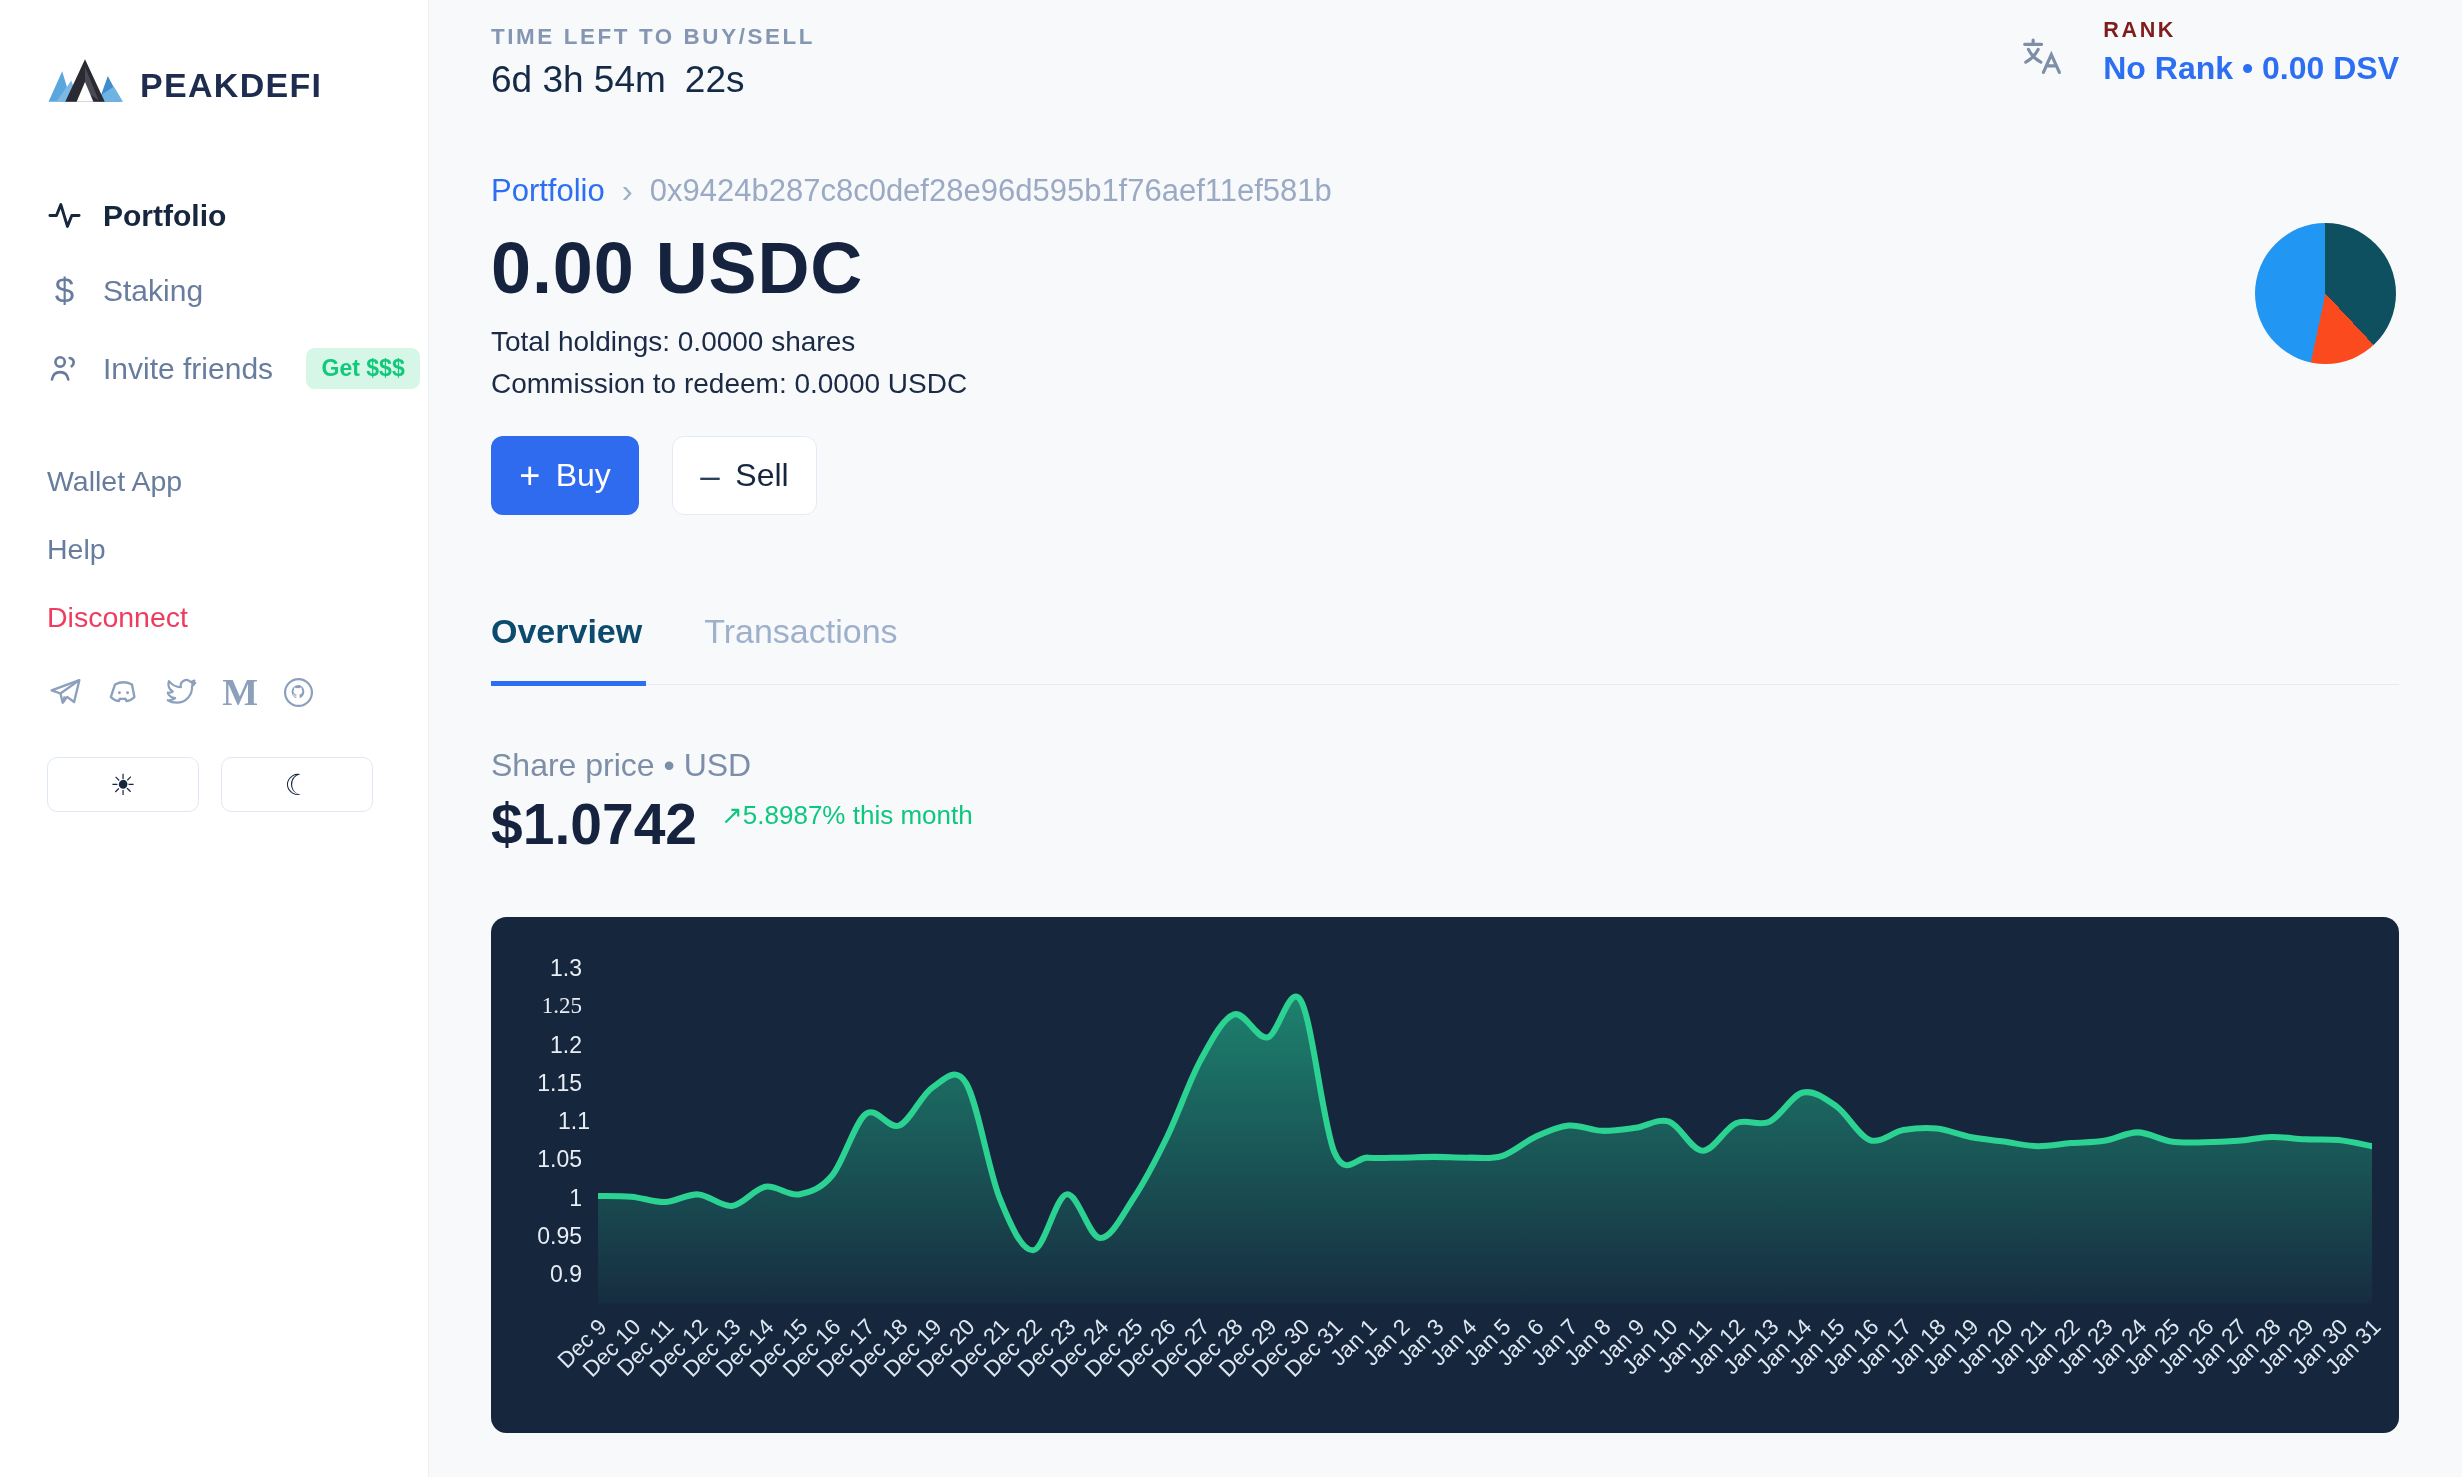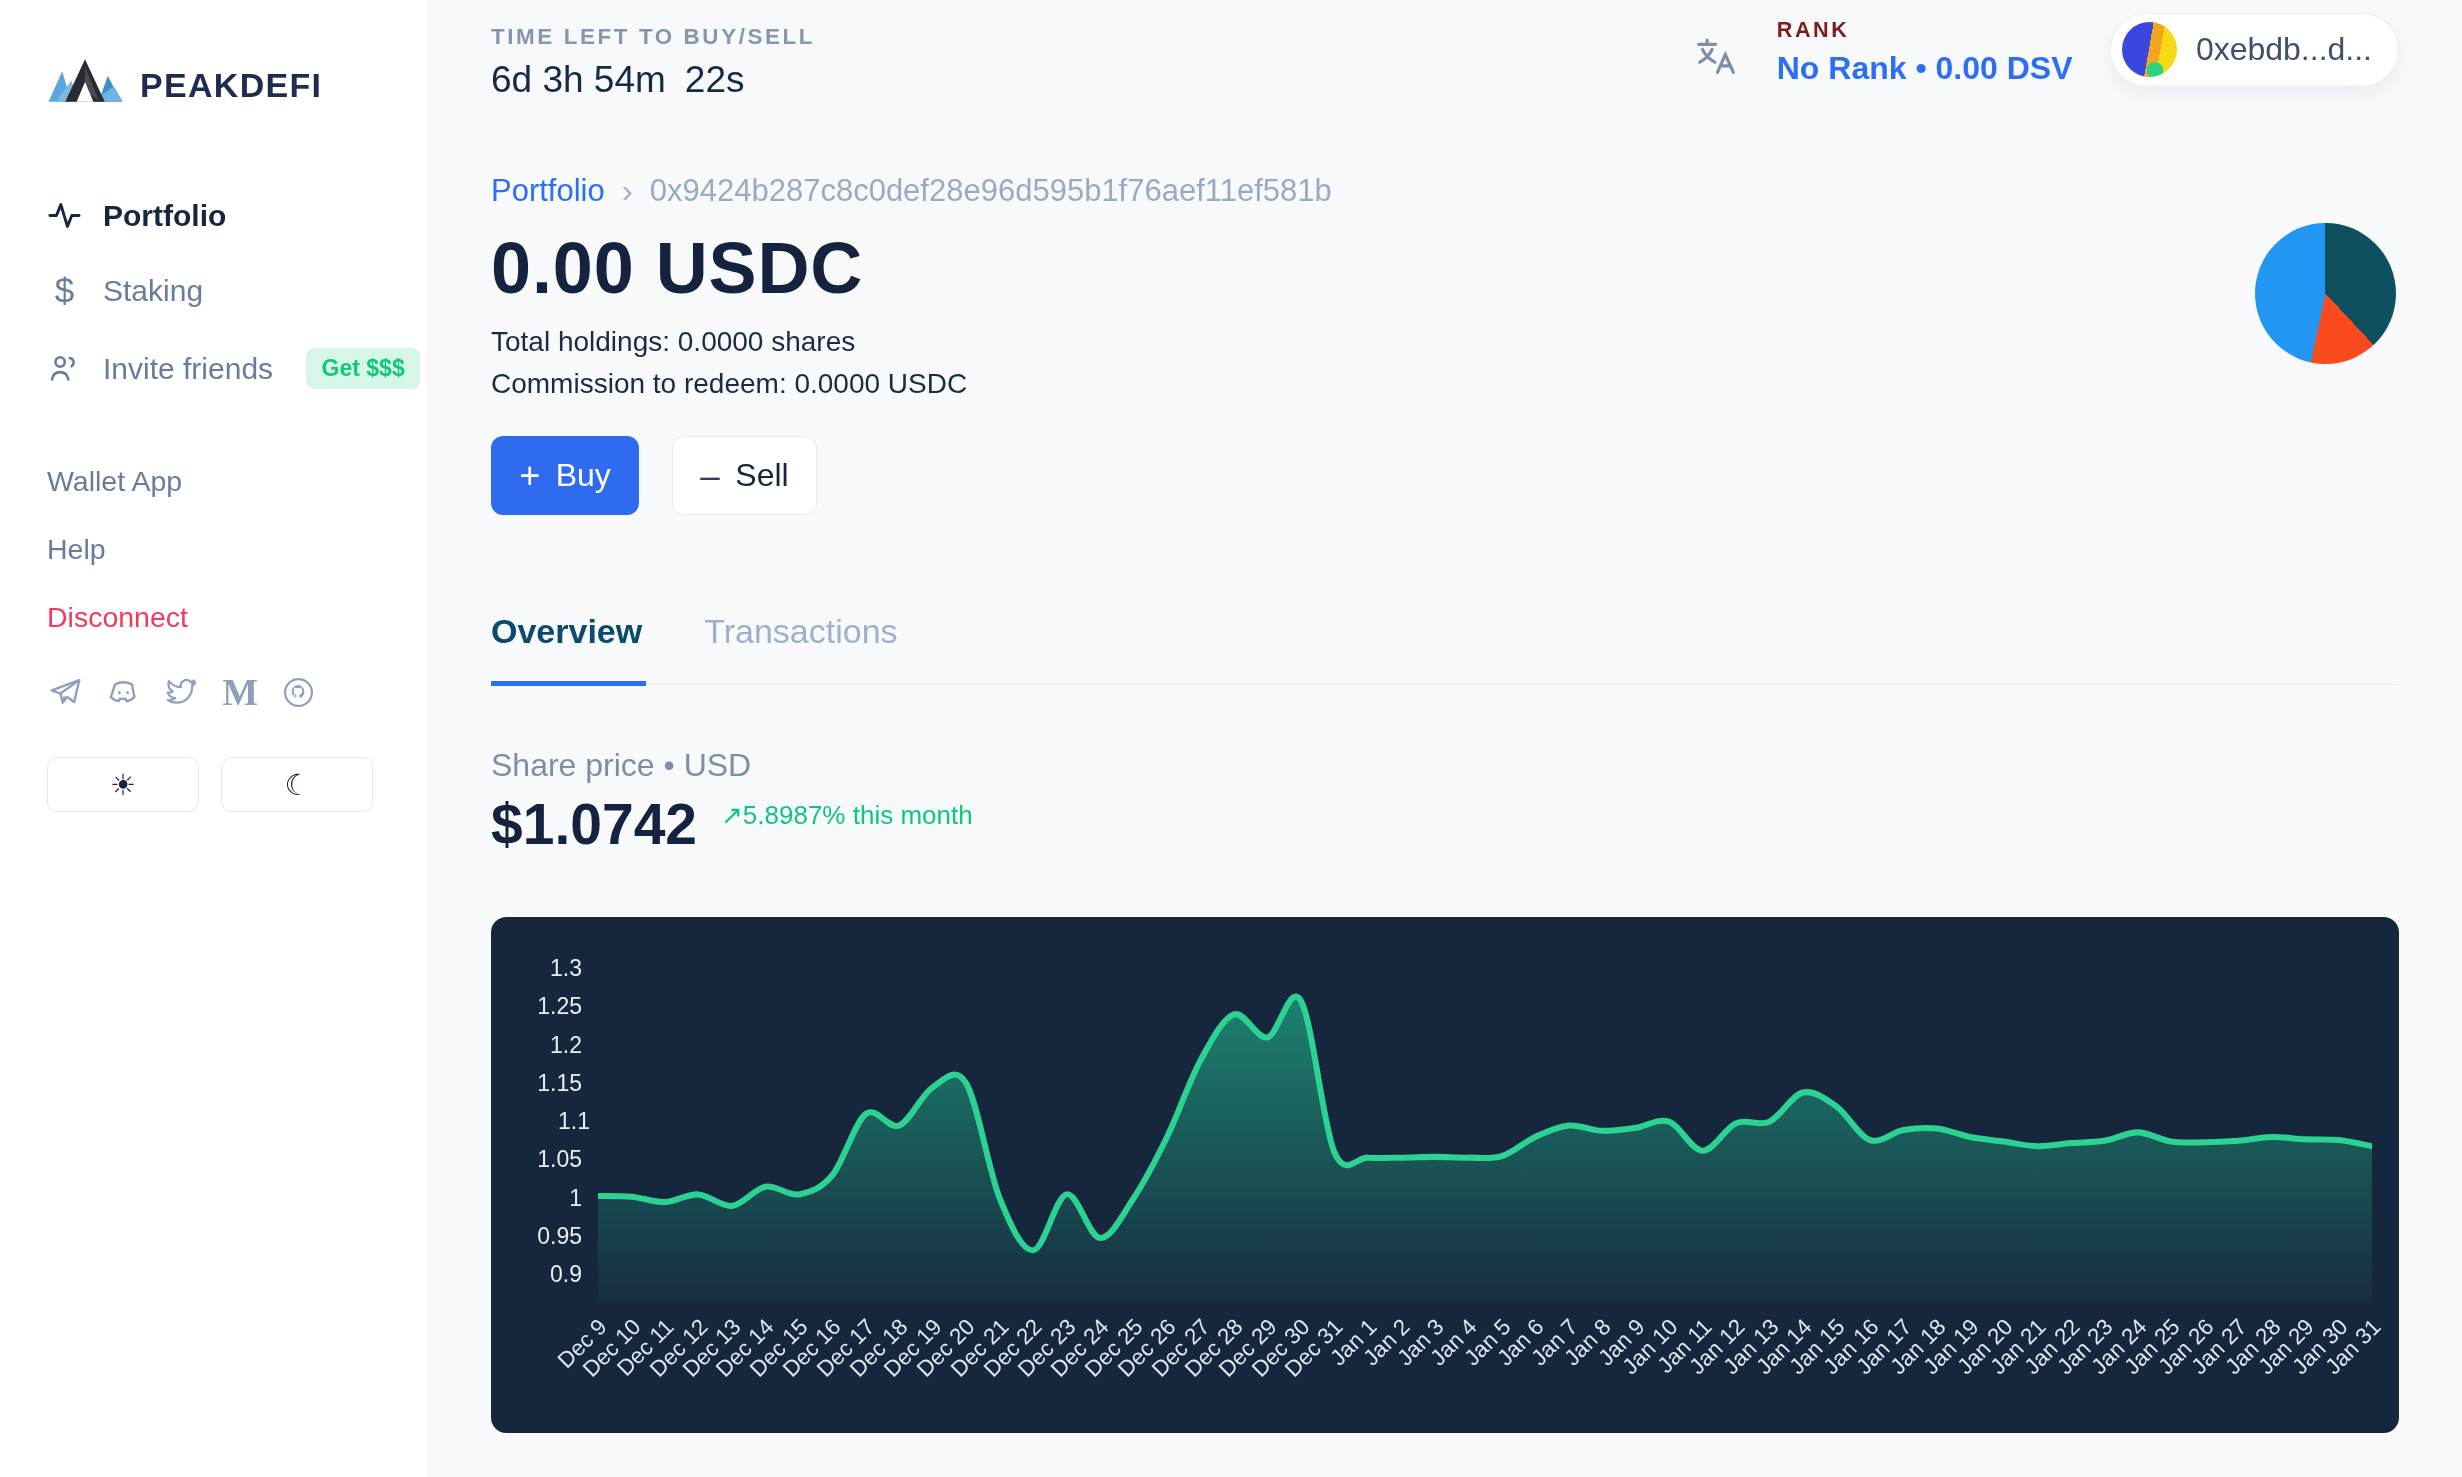--- a/index.html
+++ b/index.html
@@ -201,24 +201,20 @@
 
     <div class="top-right">
       <svg class="translate-icon" viewBox="0 0 24 24" fill="none" stroke="currentColor" stroke-width="1.7" stroke-linecap="round">
         <path d="M2.5 5.5h9M7 3.2v2.3M4.5 8.2c1.4 2.9 3.8 5.3 6.6 6.8M9.7 8.2c-1.4 2.9-3.8 5.3-6.6 6.8"></path>
         <path d="M12.5 20.5l4.2-9.5 4.3 9.5M14.2 17h5.2"></path>
       </svg>
       <div class="rank">
         <div class="rank-label">RANK</div>
         <div class="rank-value">No Rank • 0.00 DSV</div>
       </div>
-      <div class="wallet-pill">
-        <span class="avatar"></span>
-        <span class="wallet-addr">0xebdb...d...</span>
-      </div>
     </div>
   </div>
 
   <div class="content">
     <div class="breadcrumb">
       <span class="crumb-root">Portfolio</span>
       <span class="crumb-sep">›</span>
       <span class="crumb-cur">0x9424b287c8c0def28e96d595b1f76aef11ef581b</span>
     </div>
 
@@ -247,21 +243,21 @@
 
     <div class="share-label">Share price • USD</div>
     <div class="price-row">
       <span class="price">$1.0742</span>
       <span class="change"><span>↗</span><span>5.8987% this month</span></span>
     </div>
 
     <div class="chart-panel">
       <div id="yticks">
           <span class="ylab" style="top: 38px; left: 0px;">1.3</span>
-          <span class="ylab" style="top: 76px; left: 0px;">1.25</span>
+          <span class="ylab" style="top: 76px; left: 0px; font-family: Liberation Serif, serif;">1.25</span>
           <span class="ylab" style="top: 115px; left: 0px;">1.2</span>
           <span class="ylab" style="top: 153px; left: 0px;">1.15</span>
           <span class="ylab" style="top: 191px; left: 8px;">1.1</span>
           <span class="ylab" style="top: 229px; left: 0px;">1.05</span>
           <span class="ylab" style="top: 268px; left: 0px;">1</span>
           <span class="ylab" style="top: 306px; left: 0px;">0.95</span>
           <span class="ylab" style="top: 344px; left: 0px;">0.9</span>
         </div>
       <svg id="plot" class="plot" width="1774" height="371" viewBox="0 0 2056 430">
         <defs>

